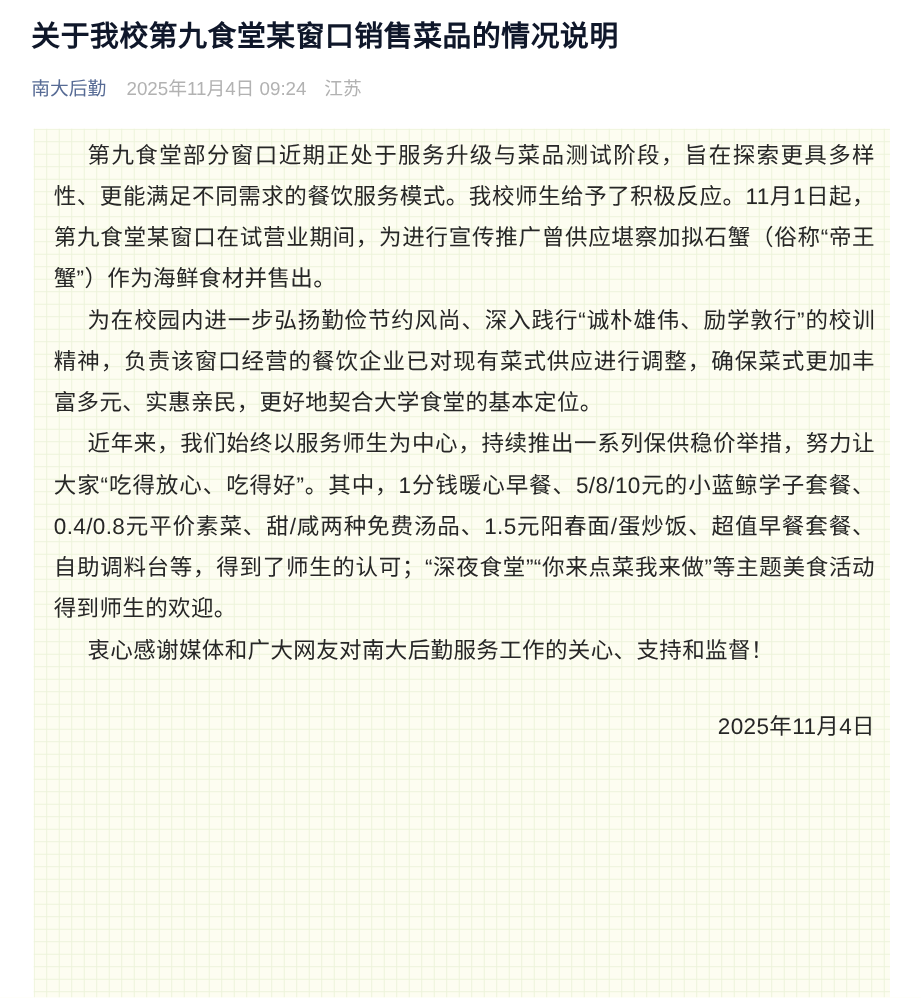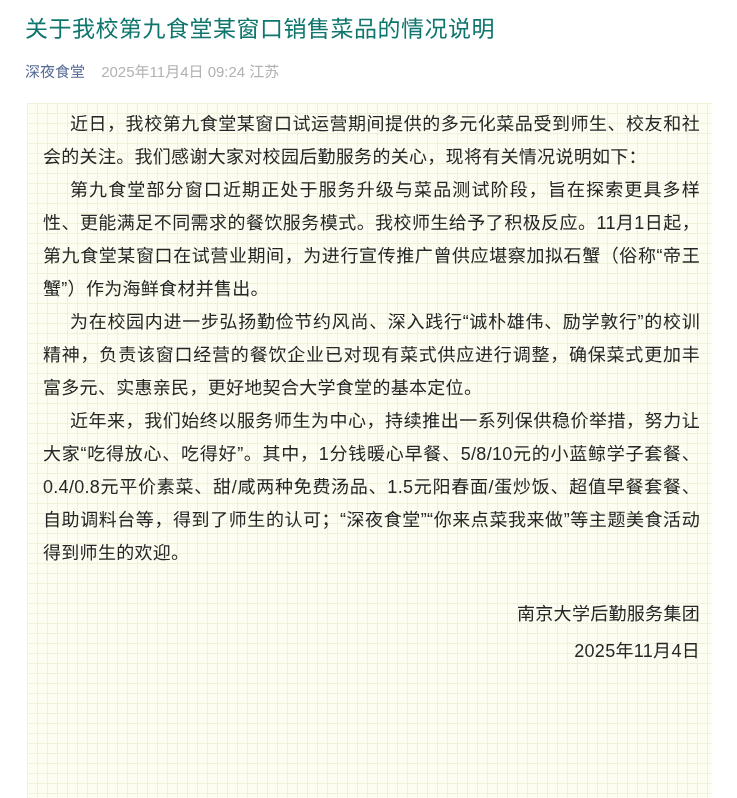--- a/index.html
+++ b/index.html
@@ -12,38 +12,38 @@
     overflow: hidden;
     background: #ffffff;
     box-sizing: border-box;
     padding: 14px 25px 0 25px;
   }
 
   .article-title {
     margin: 0;
     font-size: 23px;
     line-height: 31px;
-    font-weight: normal;
-    color: #0f766e;
+    font-weight: bold;
+    color: #0f172a;
     letter-spacing: 0.5px;
   }
 
   .byline {
     margin-top: 17px;
     font-size: 15px;
     line-height: 20px;
     color: var(--meta-text, #b2b2b2);
     white-space: nowrap;
   }
   .byline .account {
     color: var(--account-link, #576b95);
     margin-right: 12px;
     cursor: pointer;
   }
-  .byline .when { }
+  .byline .when { margin-right: 10px; }
 
   .paper-panel {
     margin-top: 21px;
     margin-left: 2px;
     margin-right: 0;
     min-height: 700px;
     box-sizing: border-box;
     padding: 5px 12px 10px 16px;
     background-color: var(--paper-bg, #fdfdf1);
     background-image:
@@ -74,30 +74,29 @@
   .signature div { white-space: nowrap; }
 </style>
 </head>
 <body>
 
 <div class="page">
 
   <h1 class="article-title">关于我校第九食堂某窗口销售菜品的情况说明</h1>
 
   <div class="byline">
-    <span class="account">深夜食堂</span>
+    <span class="account">南大后勤</span>
     <span class="when">2025年11月4日 09:24</span>
     <span class="where">江苏</span>
   </div>
 
   <div class="paper-panel">
-    <p>近日，我校第九食堂某窗口试运营期间提供的多元化菜品受到师生、校友和社会的关注。我们感谢大家对校园后勤服务的关心，现将有关情况说明如下：</p>
     <p>第九食堂部分窗口近期正处于服务升级与菜品测试阶段，旨在探索更具多样性、更能满足不同需求的餐饮服务模式。我校师生给予了积极反应。11月1日起，第九食堂某窗口在试营业期间，为进行宣传推广曾供应堪察加拟石蟹（俗称“帝王蟹”）作为海鲜食材并售出。</p>
     <p>为在校园内进一步弘扬勤俭节约风尚、深入践行“诚朴雄伟、励学敦行”的校训精神，负责该窗口经营的餐饮企业已对现有菜式供应进行调整，确保菜式更加丰富多元、实惠亲民，更好地契合大学食堂的基本定位。</p>
     <p>近年来，我们始终以服务师生为中心，持续推出一系列保供稳价举措，努力让大家“吃得放心、吃得好”。其中，1分钱暖心早餐、5/8/10元的小蓝鲸学子套餐、0.4/0.8元平价素菜、甜/咸两种免费汤品、1.5元阳春面/蛋炒饭、超值早餐套餐、自助调料台等，得到了师生的认可；“深夜食堂”“你来点菜我来做”等主题美食活动得到师生的欢迎。</p>
+    <p>衷心感谢媒体和广大网友对南大后勤服务工作的关心、支持和监督！</p>
 
     <div class="signature">
-      <div>南京大学后勤服务集团</div>
       <div>2025年11月4日</div>
     </div>
   </div>
 
 </div>
 
 </body></html>

